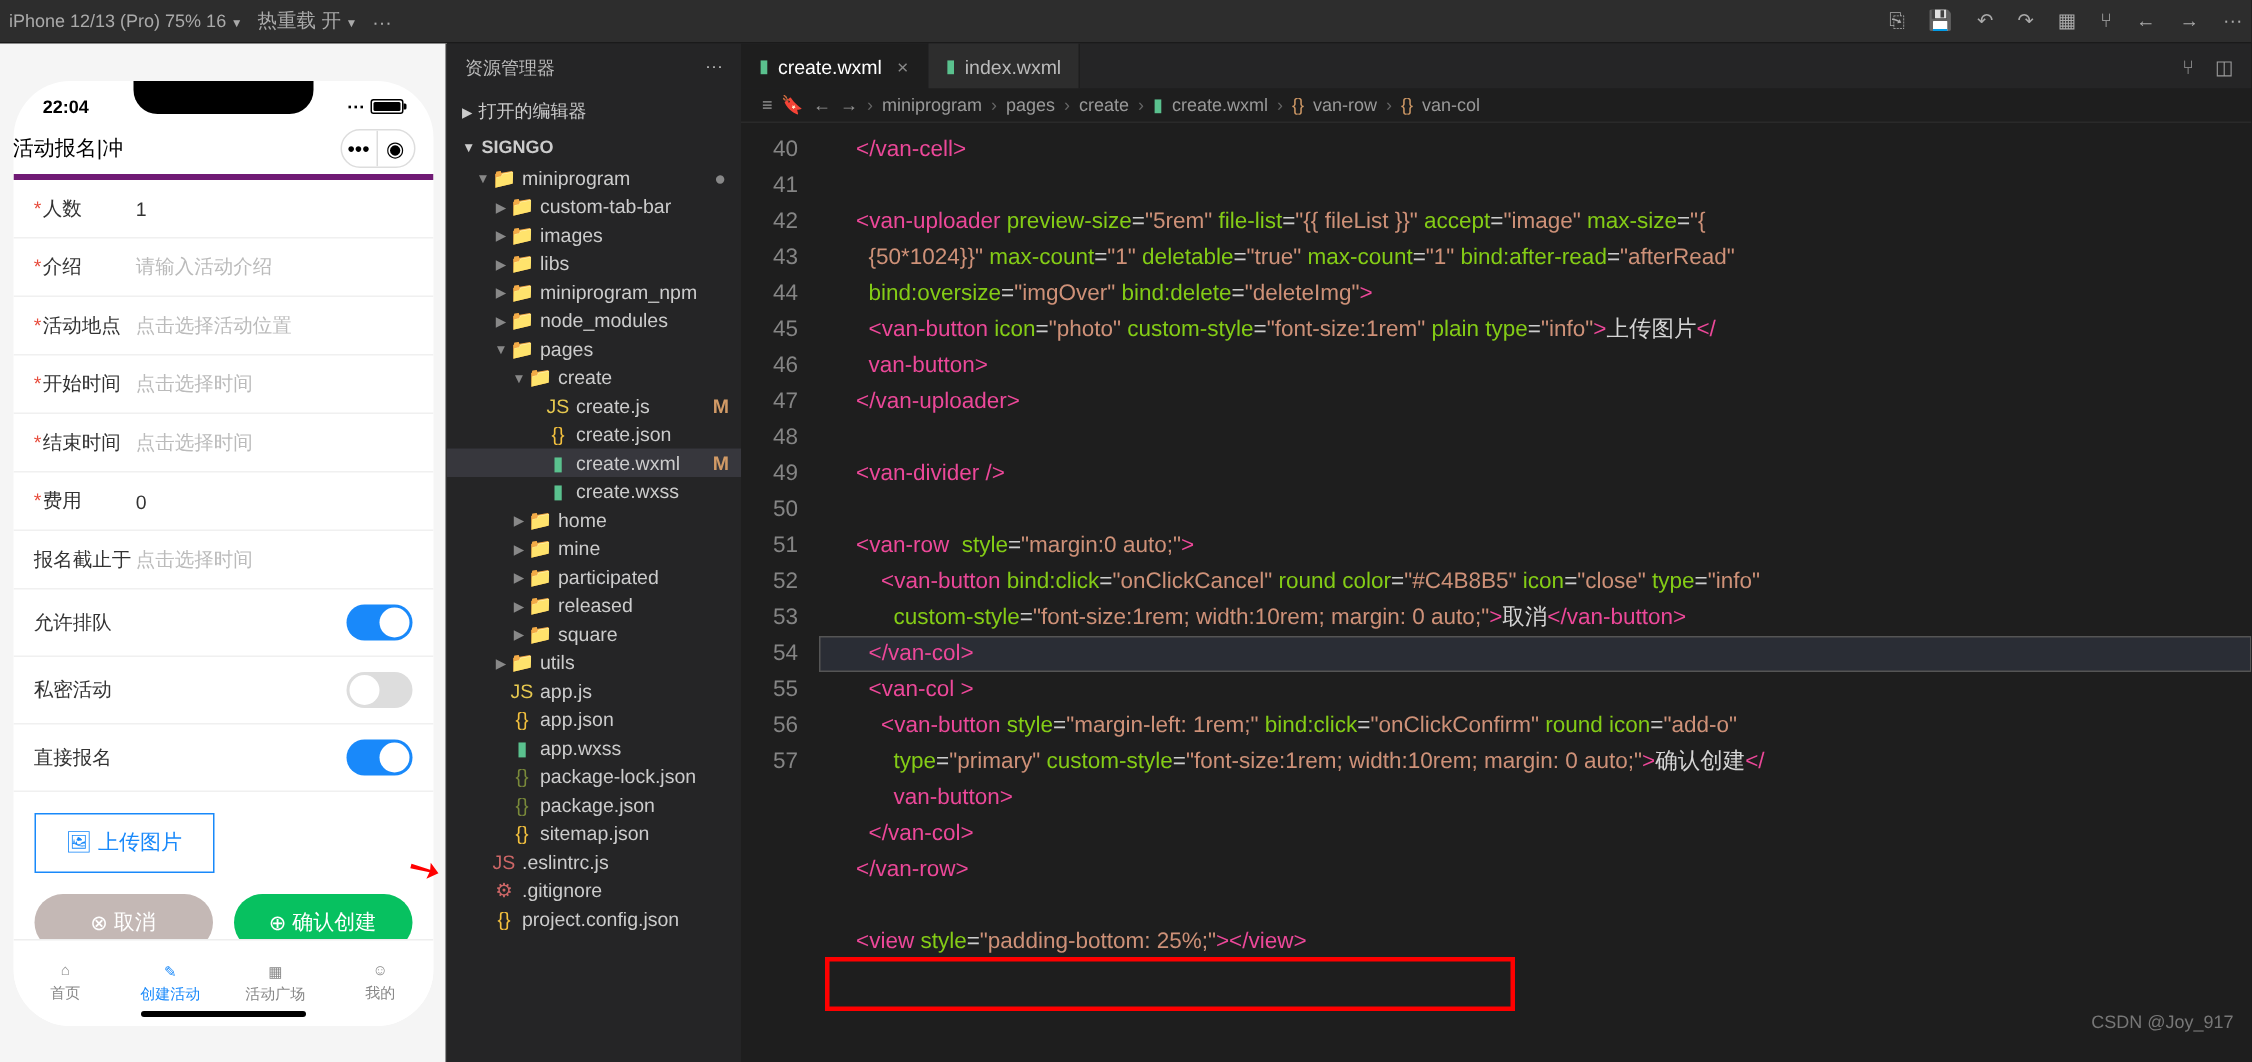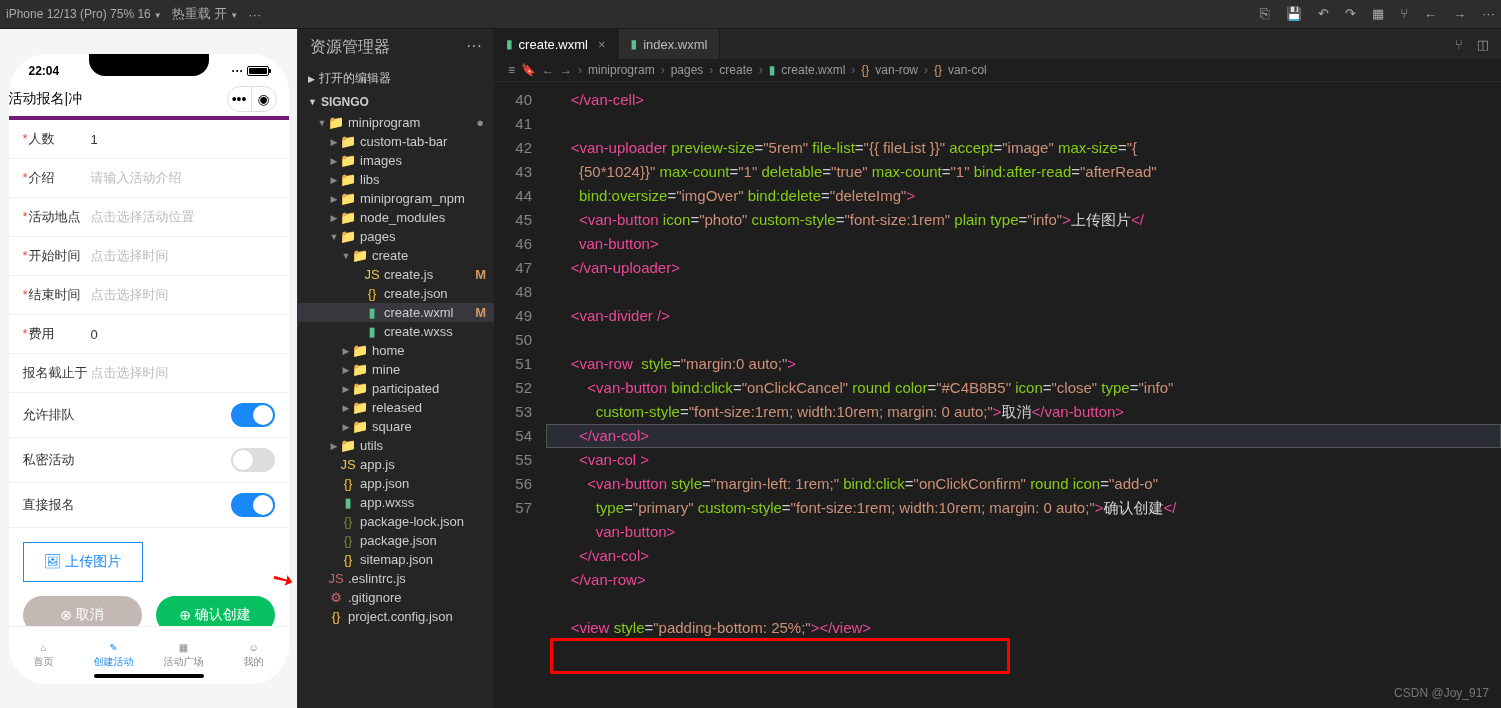--- a/index.html
+++ b/index.html
@@ -39,21 +39,21 @@
 .upload{margin:14px;border:1px solid #1989fa;color:#1989fa;padding:10px;text-align:center;font-size:14px;width:120px}
 .btns{display:flex;gap:14px;padding:0 14px;margin-top:8px}
 .btn{flex:1;padding:10px;border-radius:20px;text-align:center;color:#fff;font-size:14px;display:flex;align-items:center;justify-content:center;gap:4px}
 .btn.cancel{background:#c4b8b5}
 .btn.confirm{background:#07c160}
 .tabbar{position:absolute;bottom:0;left:0;right:0;height:58px;border-top:1px solid #eee;display:flex;background:#fff}
 .tab{flex:1;display:flex;flex-direction:column;align-items:center;justify-content:center;color:#888;font-size:10px;gap:2px}
 .tab.active{color:#1989fa}
 .handle{position:absolute;bottom:6px;left:50%;transform:translateX(-50%);width:110px;height:4px;background:#000;border-radius:2px}
 .explorer{width:196px;background:#252526;display:flex;flex-direction:column;color:#ccc}
-.exp-head{display:flex;justify-content:space-between;padding:8px 12px;font-size:16px;color:#bbb}
+.exp-head{display:flex;justify-content:space-between;padding:8px 12px;font-size:12px;color:#bbb}
 .exp-sec{padding:4px 10px;font-size:12px;display:flex;align-items:center;gap:4px;cursor:pointer}
 .exp-sec .chev{font-size:9px}
 .tree{flex:1;overflow:auto;font-size:13px}
 .node{display:flex;align-items:center;padding:2px 0;cursor:pointer;white-space:nowrap}
 .node.sel{background:#37373d}
 .node .sp{display:inline-block}
 .node .ch{width:12px;text-align:center;font-size:9px;color:#888}
 .node .ic{width:16px;text-align:center;margin-right:4px}
 .node .badge{margin-left:auto;margin-right:8px;color:#d19a66;font-weight:600}
 .editor{flex:1;display:flex;flex-direction:column;background:#1e1e1e;min-width:0}
@@ -72,21 +72,21 @@
 .lines{flex:1;padding:6px 0;line-height:24px;position:relative}
 .line{white-space:pre;padding-left:8px}
 .hl{background:#2a2d35}
 .cur{outline:1px solid #555;outline-offset:-1px}
 .t-tag{color:#ec4899}
 .t-attr{color:#84cc16}
 .t-str{color:#ce9178}
 .t-txt{color:#d4d4d4}
 .redbox{position:absolute;border:3px solid #ff0000;pointer-events:none}
 .arrow{position:absolute;color:#ff0000;font-size:26px;pointer-events:none;transform:rotate(-30deg)}
-.watermark{position:absolute;bottom:8px;right:12px;color:#777;font-size:12px}
+.watermark{position:absolute;bottom:20px;right:12px;color:#777;font-size:12px}
 </style>
 </head>
 <body>
 
 <div class="app">
   <div class="topbar">
     <div class="left">
       <span class="device"><span>iPhone 12/13 (Pro) 75% 16</span><span class="tri">▼</span></span>
       <span><span>热重载 开</span><span class="tri">▼</span></span>
       <span>···</span>

